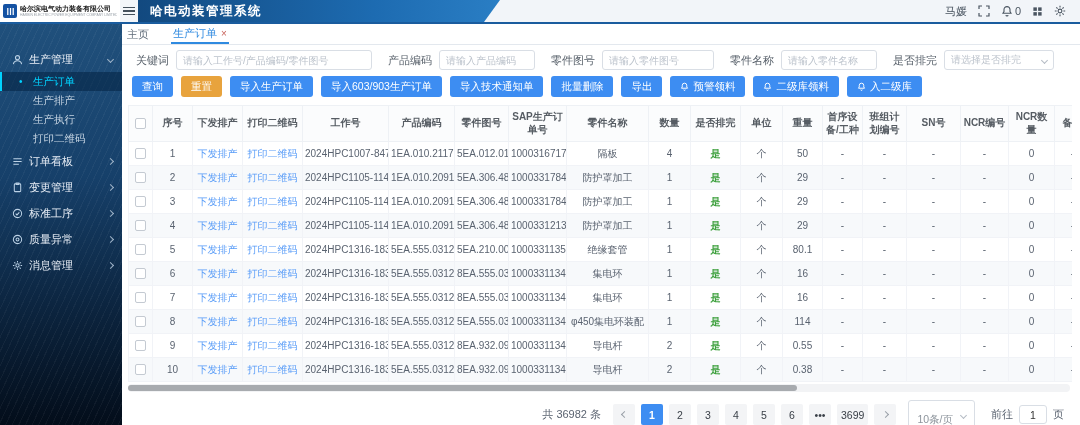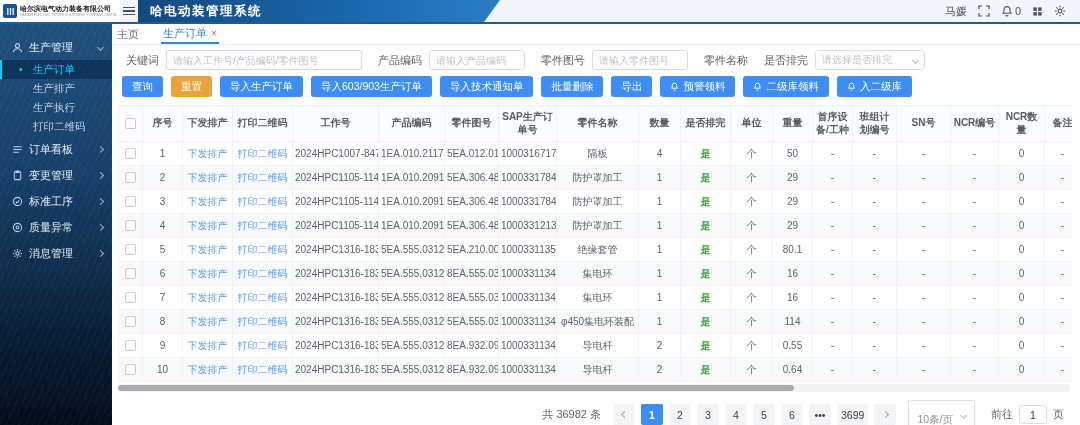--- a/index.html
+++ b/index.html
@@ -20,21 +20,21 @@
   .hamburger i { display:block; height:1.5px; background:#44505c; }
   .title-banner { width:362px; background:linear-gradient(90deg,#12497f,#1d6bb1 65%,#2a7ec4);
     clip-path:polygon(0 0,100% 0,calc(100% - 16px) 100%,0 100%);
     color:#fff; font-size:12.5px; font-weight:bold; letter-spacing:1.5px;
     display:flex; align-items:center; padding-left:12px; }
   .topbar-right { margin-left:auto; display:flex; align-items:center; gap:11px; padding-right:14px; color:#4a5561; font-size:11px; }
   .tb-icon { display:flex; align-items:center; gap:2px; color:#4a5561; cursor:pointer; }
 
   
   .body-row { flex:1; display:flex; overflow:hidden; }
-  .sidebar { width:112px; flex-shrink:0; padding-top:10px; position:relative;
+  .sidebar { width:122px; flex-shrink:0; padding-top:22px; position:relative;
     background:linear-gradient(180deg,#20507c 0%,#16406a 38%,#0c2540 70%,#030d1a 100%); }
   .sidebar::after { content:""; position:absolute; inset:0; pointer-events:none;
     background:repeating-linear-gradient(115deg,rgba(255,255,255,.045) 0 1px,transparent 1px 6px); }
   .side-sec { height:26px; display:flex; align-items:center; gap:6px; padding:0 9px 0 12px;
     color:#e8eef6; font-size:11px; cursor:pointer; position:relative; z-index:1; }
   .side-sec .s-ico { display:flex; color:#bcd2e6; }
   .side-sec .chev { margin-left:auto; color:#9fb3c8; }
   .side-child { height:19px; display:flex; align-items:center; padding-left:33px;
     color:#c6d4e2; font-size:10.5px; cursor:pointer; position:relative; z-index:1; }
   .side-child.active { color:#00d2ff; background:rgba(0,30,60,.5); border-left:2px solid #00d2ff; padding-left:31px; }
@@ -241,22 +241,23 @@
           <i class="tab-close">×</i>
         </span>
       </div>
 
       <div class="filters" id="filters">
           <span class="f-label">关键词</span>
           <input class="f-input" placeholder="请输入工作号/产品编码/零件图号" style="width: 196px;">
           <span class="f-label">产品编码</span>
           <input class="f-input" placeholder="请输入产品编码" style="width: 96px;">
           <span class="f-label">零件图号</span>
-          <input class="f-input" placeholder="请输入零件图号" style="width: 96px;">
+          <input class="f-input" placeholder="请输入零件图号" style="width: 112px;">
           <span class="f-label">零件名称</span>
+          <input class="f-input" placeholder="请输入零件名称" style="width: 96px;">
           <span class="f-label">是否排完</span>
           <div class="f-select" style="width: 110px; text-align: center;">
             <span>请选择是否排完</span>
             <span class="chev down"></span>
           </div>
         </div>
       <div class="actions" id="actions">
           <button class="btn">
             <span>查询</span>
           </button>
@@ -570,21 +571,21 @@
                 <td><span class="link">下发排产</span></td>
                 <td><span class="link">打印二维码</span></td>
                 <td><span>2024HPC1316-1833-2</span></td>
                 <td><span>5EA.555.0312</span></td>
                 <td><span>8EA.932.0931</span></td>
                 <td><span>10003311347</span></td>
                 <td><span>导电杆</span></td>
                 <td><span>2</span></td>
                 <td><span class="green">是</span></td>
                 <td><span>个</span></td>
-                <td><span>0.64</span></td>
+                <td><span>0.38</span></td>
                 <td><span>-</span></td>
                 <td><span>-</span></td>
                 <td><span>-</span></td>
                 <td><span>-</span></td>
                 <td><span>0</span></td>
                 <td><span>-</span></td>
               </tr>
             </tbody>
           </table>
       </div>

